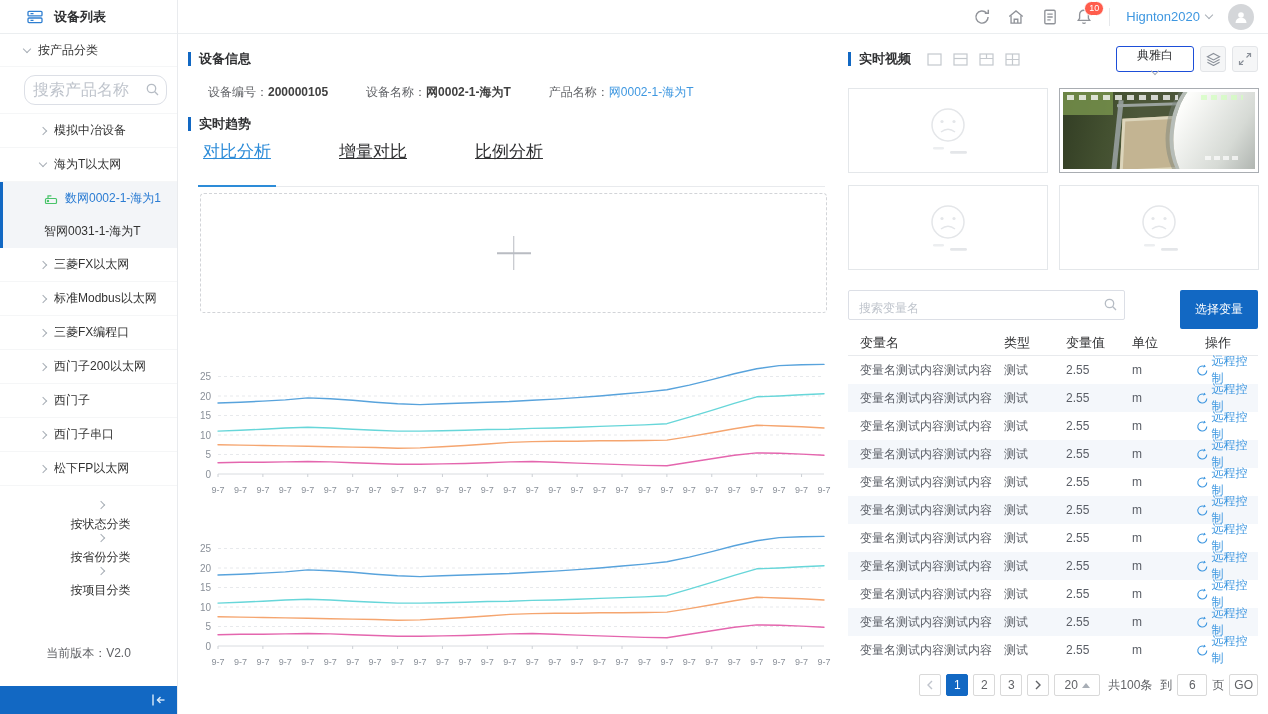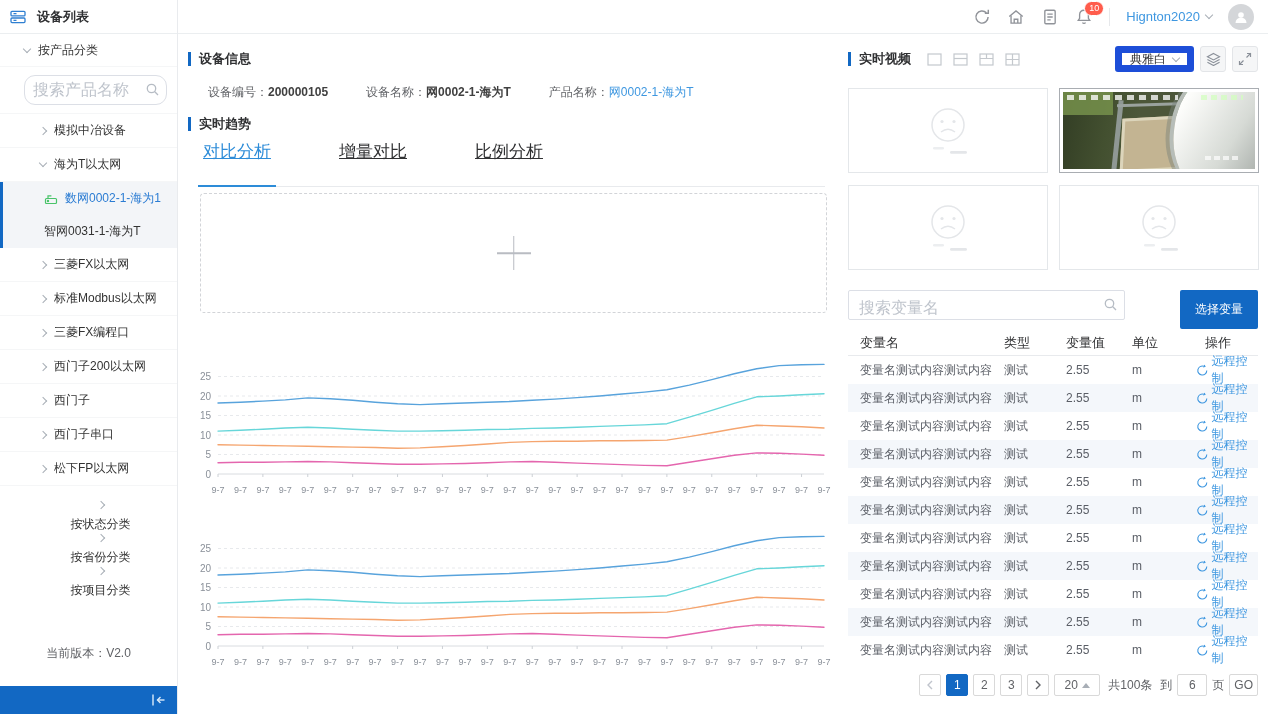--- a/index.html
+++ b/index.html
@@ -18,21 +18,21 @@
     font-size:9px; line-height:13px; padding:0 4px; border-radius:8px; border:1px solid #fff; }
   .tb-divider { width:1px; height:18px; background:#e6e8eb; }
   .tb-user { color:#3e97e0; font-size:13px; display:flex; align-items:center; gap:6px; cursor:pointer; }
   .avatar { width:26px; height:26px; border-radius:50%; background:#d4d6d9; display:flex;
     align-items:center; justify-content:center; cursor:pointer; }
 
   
   .sidebar { position:absolute; left:0; top:0; width:178px; height:714px;
     border-right:1px solid #e9ebee; background:#fff; z-index:6; }
   .sb-header { height:34px; border-bottom:1px solid #ebeef0; display:flex;
-    align-items:center; gap:10px; padding-left:9px; }
+    align-items:center; gap:10px; padding-left:26px; }
   .sb-title { font-size:13px; font-weight:bold; color:#303133; }
   .chev { display:inline-block; width:6px; height:6px; border-right:1.4px solid #a8aeb6;
     border-bottom:1.4px solid #a8aeb6; flex:none; }
   .chev.right { transform:rotate(-45deg); }
   .chev.down  { transform:rotate(45deg); margin-top:-3px; }
   .sb-row { display:flex; align-items:center; gap:8px; cursor:pointer;
     border-bottom:1px solid #f5f6f7; }
   .sb-row.l1 { height:33px; padding-left:24px; }
   .sb-row.l2 { height:34px; padding-left:40px; }
   .sb-search-wrap { padding:8px 10px 8px 24px; border-bottom:1px solid #f5f6f7; }
@@ -74,22 +74,22 @@
   .chart { position:absolute; left:12px; width:644px; height:150px; }
   #chart-0 { top:316px; }
   #chart-1 { top:488px; }
 
   
   .rpanel { position:absolute; left:848px; top:34px; width:410px; height:680px; background:#fff; }
   .rp-head { position:absolute; left:0; top:12px; right:0; display:flex; align-items:center; }
   .grid-icons { display:flex; gap:11px; margin-left:16px; }
   .grid-icons .gi { cursor:pointer; }
   .rp-tools { margin-left:auto; display:flex; gap:6px; align-items:center; }
-  .theme-select { height:26px; border:7px solid #1d4ed8; border-radius:3px; display:flex;
-    align-items:center; gap:7px; padding:0 8px; cursor:pointer; color:#303133; }
+  .theme-select { height:26px; border:1px solid #1d4ed8; border-radius:3px; display:flex;
+    align-items:center; gap:7px; padding:0 20px; cursor:pointer; color:#303133;flex-direction:column; }
   .tool-btn { width:26px; height:26px; border:1px solid #e3e5e8; background:#f5f6f7;
     border-radius:3px; display:flex; align-items:center; justify-content:center; cursor:pointer; }
   .videos { position:absolute; left:0; top:54px; width:411px; display:flex; flex-wrap:wrap; gap:12px 11px; }
   .vslot { width:200px; height:85px; border:1px solid #e4e7ea; background:#fff;
     display:flex; align-items:center; justify-content:center; cursor:pointer; }
   .vslot.live { border:1px solid #a9adb2; padding:3px; }
   .video-art { position:relative; width:100%; height:100%; overflow:hidden; background:#4c5639; }
   .va-dirt { position:absolute; left:0; top:0; width:40%; height:100%;
     background:linear-gradient(100deg,#323d24 0%,#435030 55%,#56614356 100%); }
   .va-grass { position:absolute; left:0; top:0; width:26%; height:30%; background:#75914b; opacity:.85; }
@@ -105,21 +105,21 @@
   .va-ts { position:absolute; left:2%; top:4%; width:58%; height:5px; opacity:.85;
     background:repeating-linear-gradient(90deg,rgba(255,255,255,.9) 0 7px,transparent 7px 12px); }
   .va-ts2 { position:absolute; right:6%; top:4%; width:22%; height:5px; opacity:.8;
     background:repeating-linear-gradient(90deg,rgba(210,255,190,.9) 0 6px,transparent 6px 10px); }
   .va-cam { position:absolute; right:8%; bottom:12%; width:18%; height:4px; opacity:.8;
     background:repeating-linear-gradient(90deg,rgba(255,255,255,.85) 0 6px,transparent 6px 9px); }
 
   .var-search { position:absolute; left:0; top:256px; right:0; display:flex; gap:6px; }
   .vs-input { position:relative; width:277px; }
   .vs-input input { width:100%; height:30px; border:1px solid #dcdfe6; border-radius:2px;
-    padding:6px 28px 0 10px; font-size:16px; outline:none; color:#333;
+    padding:6px 28px 0 10px; font-size:12px; outline:none; color:#333;
     font-family:"Liberation Sans","DejaVu Sans",sans-serif; }
   .vs-input input::placeholder { color:#bfc4cc; }
   .btn-primary { margin-left:auto; height:39px; padding:0 15px; background:#1268c3; color:#fff;
     border:none; border-radius:2px; font-size:12px; cursor:pointer;
     font-family:"Liberation Sans","DejaVu Sans",sans-serif; }
 
   .vtable { position:absolute; left:0; top:296px; right:0; }
   .vt-head { display:flex; height:26px; align-items:center; border-bottom:1px solid #e8eaed;
     color:#303133; font-size:13px; }
   .vt-row { display:flex; height:28px; align-items:center; color:#5a5e66; }

